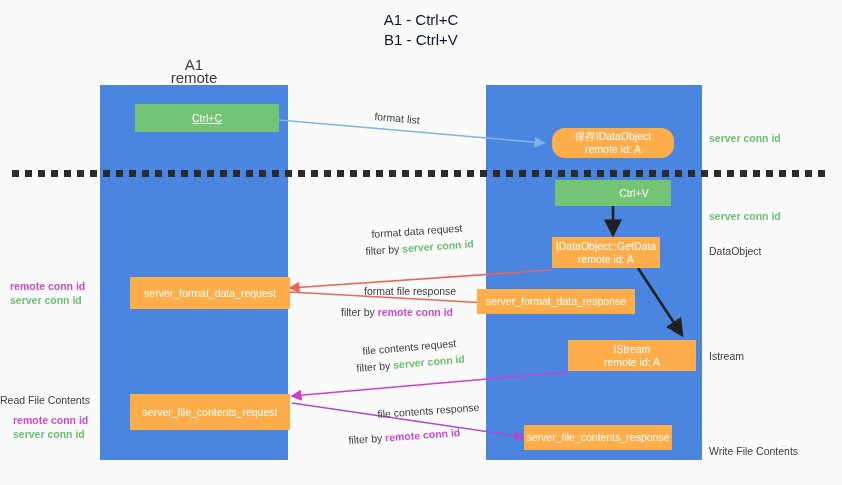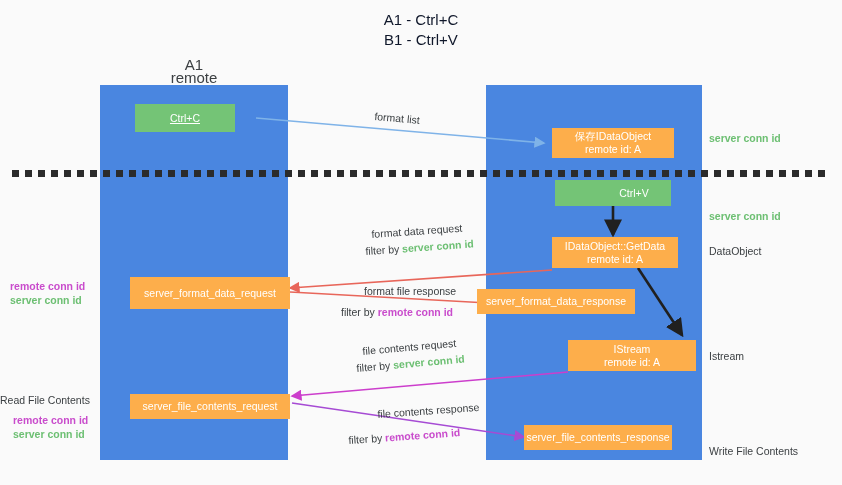--- a/index.html
+++ b/index.html
@@ -151,38 +151,38 @@
 
     <line x1="290" y1="292" x2="488" y2="303" stroke="#e8665a" stroke-width="1.6" marker-end="url(#ah-red)"></line>
 
     <line x1="568" y1="372" x2="292" y2="396" stroke="#cc3ecc" stroke-width="1.6" marker-end="url(#ah-magenta)"></line>
 
     <line x1="292" y1="403" x2="524" y2="437" stroke="#a64bd4" stroke-width="1.6" marker-end="url(#ah-purple)"></line>
   </svg>
 
   <div id="divider"></div>
 
-  <div class="box green" style="left:135px; top:104px; width:100px; height:28px;text-decoration:underline;">Ctrl+C</div>
-
-  <div class="box orange" style="left:552px; top:128px; width:122px; height:30px;">保存IDataObject
+  <div class="box green" style="left:135px; top:104px; width:144px; height:28px;text-decoration:underline;">Ctrl+C</div>
+
+  <div class="box orange" style="left:552px; top:128px; width:122px; height:30px;border-radius:13px;">保存IDataObject
 remote id: A</div>
 
   <div class="box green" style="left:555px; top:180px; width:116px; height:26px;padding-left:42px;">Ctrl+V</div>
 
-  <div class="box orange" style="left:552px; top:237px; width:126px; height:31px;">IDataObject::GetData
+  <div class="box orange" style="left:552px; top:237px; width:108px; height:31px;">IDataObject::GetData
 remote id: A</div>
 
   <div class="box orange" style="left:568px; top:340px; width:128px; height:31px;">IStream
 remote id: A</div>
 
   <div class="box orange" style="left:130px; top:277px; width:160px; height:32px;">server_format_data_request</div>
 
   <div class="box orange" style="left:477px; top:289px; width:158px; height:25px;">server_format_data_response</div>
 
-  <div class="box orange" style="left:130px; top:394px; width:160px; height:25px;">server_file_contents_request</div>
+  <div class="box orange" style="left:130px; top:394px; width:160px; height:36px;">server_file_contents_request</div>
 
   <div class="box orange" style="left:524px; top:425px; width:148px; height:25px;">server_file_contents_response</div>
 
   <div class="lbl rot" style="left:375px; top:110px; transform:rotate(5deg);">format list</div>
 
   <div class="lbl rot" style="left:371px; top:228px; transform:rotate(-4deg);">format data request</div>
   <div class="lbl rot" style="left:365px; top:245px; transform:rotate(-4deg);"><span>filter by </span><span class="g">server conn id</span></div>
 
   <div class="lbl" style="left:364px; top:285px;">format file response</div>
   <div class="lbl" style="left:341px; top:306px;"><span>filter by </span><span class="p">remote conn id</span></div>

